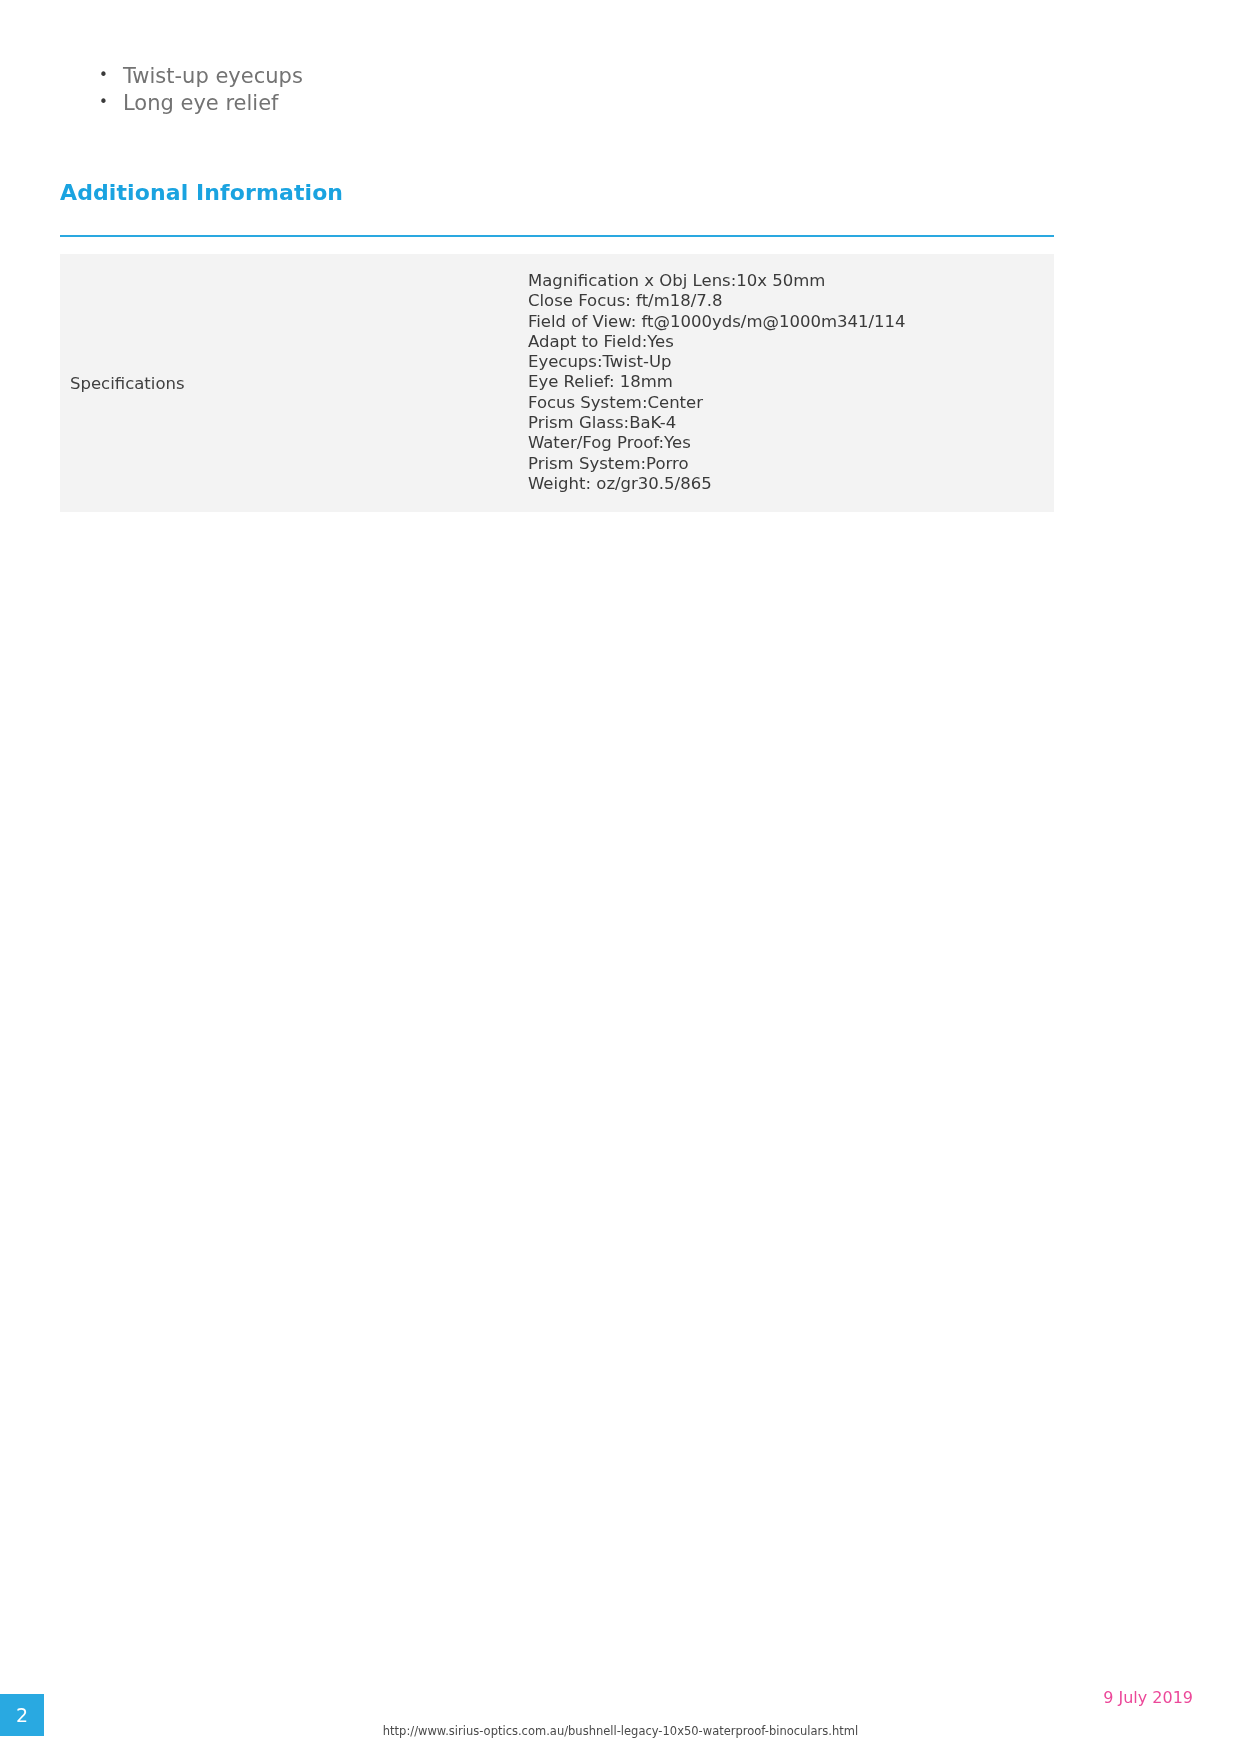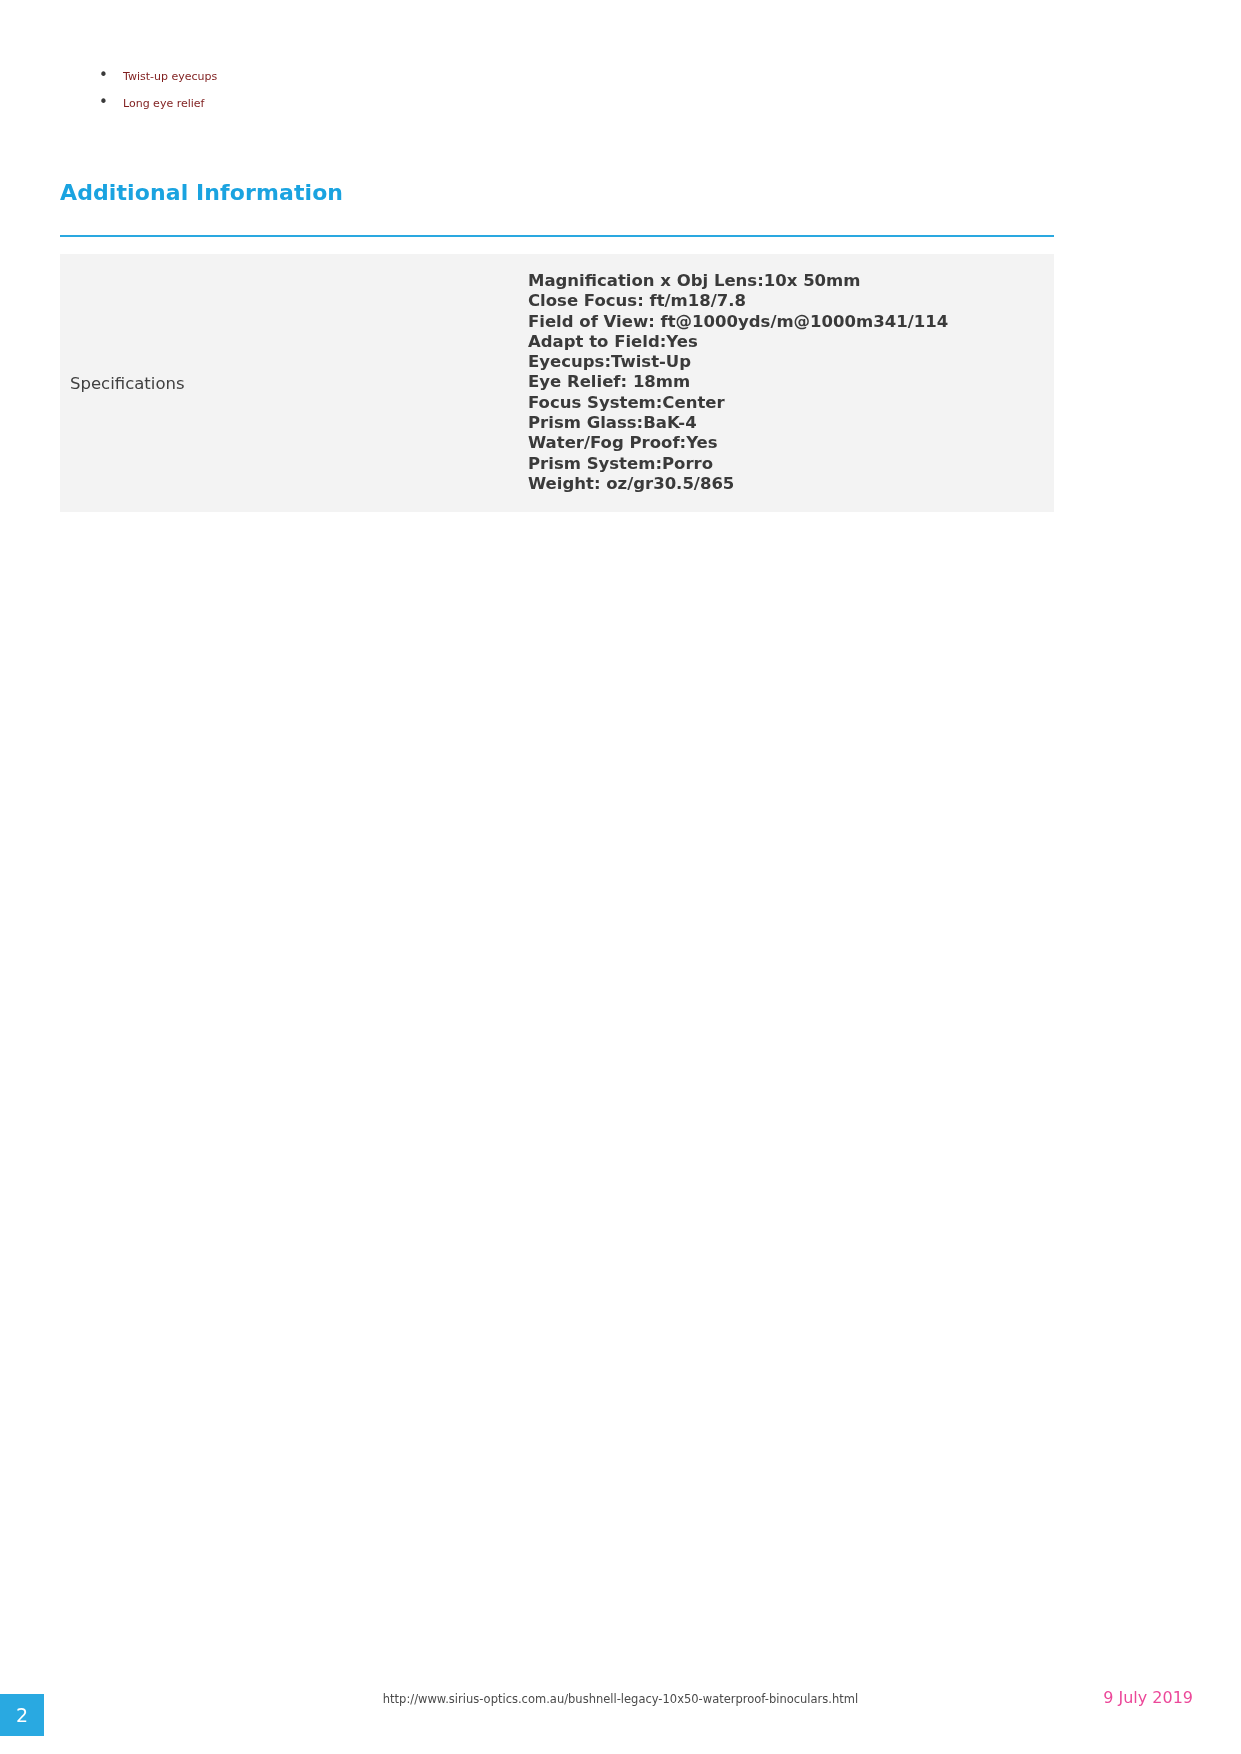--- a/index.html
+++ b/index.html
@@ -24,23 +24,23 @@
   }
 
   
   .feature-list {
     margin: 0;
     padding: 0;
     list-style: none;
     position: absolute;
     left: 95px;
     top: 63px;
-    font-size: 11px;
+    font-size: 21px;
     line-height: 27px;
-    color: #7f1d1d;
+    color: #737373;
   }
   .feature-list li {
     position: relative;
     padding-left: 28px;
   }
   .feature-list li:before {
     content: "\2022";
     position: absolute;
     left: 4px;
     top: -1px;
@@ -90,42 +90,41 @@
   }
   .spec-value-cell {
     flex: 1;
     padding: 17px 0 18px 0;
     font-size: 16.5px;
     line-height: 20.3px;
     color: #3a3a3a;
   }
   .spec-value-cell .spec-line {
     white-space: nowrap;
-    font-weight: bold;
   }
 
   
   .page-number-box {
     position: absolute;
     left: 0;
     bottom: 18px;
     width: 44px;
     height: 42px;
     background: #29a9e1;
     color: #ffffff;
     font-size: 19px;
     display: flex;
     align-items: center;
     justify-content: center;
   }
   .footer-url {
     position: absolute;
     left: 0;
     right: 0;
-    bottom: 48px;
+    bottom: 16px;
     text-align: center;
     font-size: 11.5px;
     color: #4a4a4a;
   }
   .footer-date {
     position: absolute;
     right: 48px;
     bottom: 47px;
     font-size: 16px;
     color: #ec4899;

